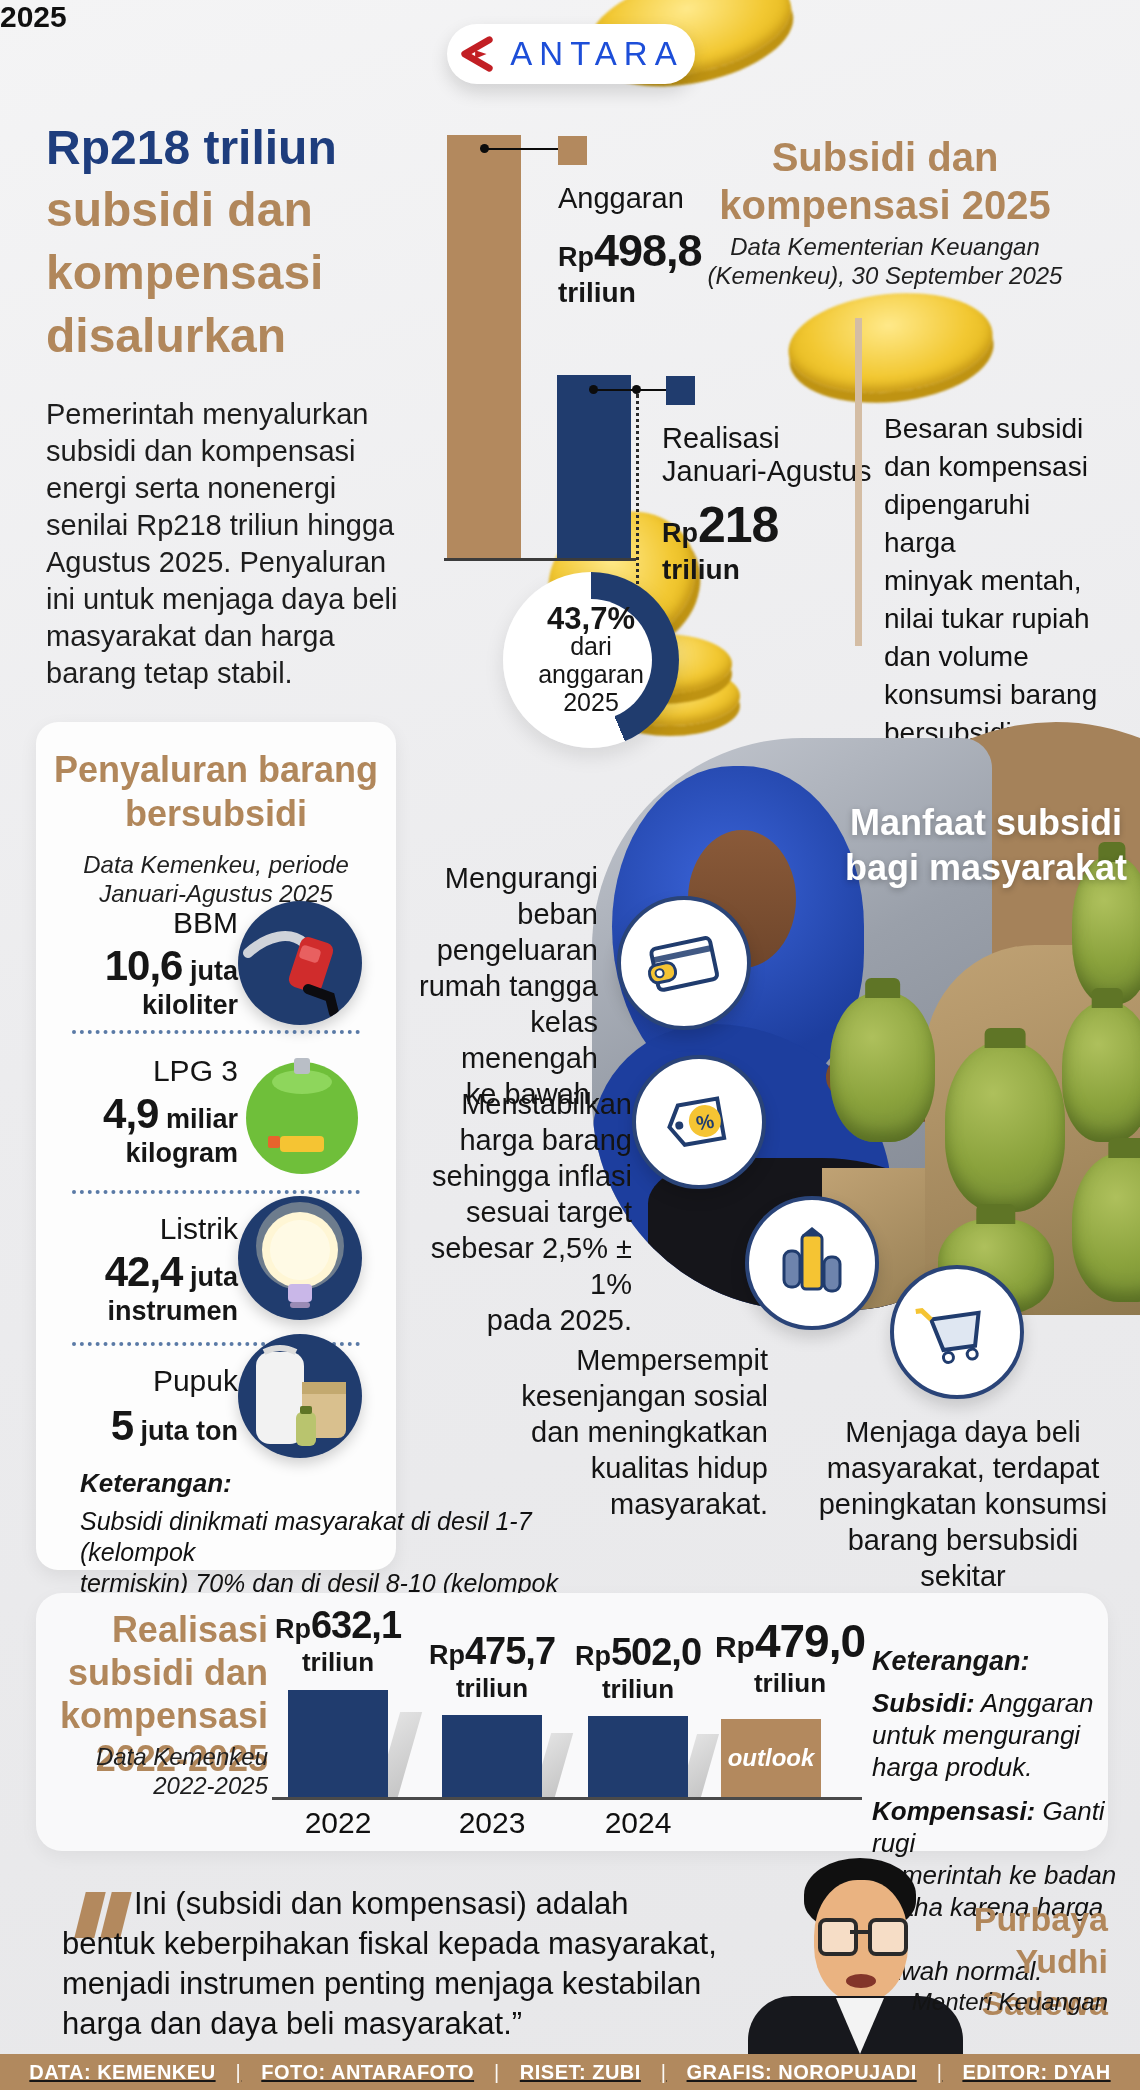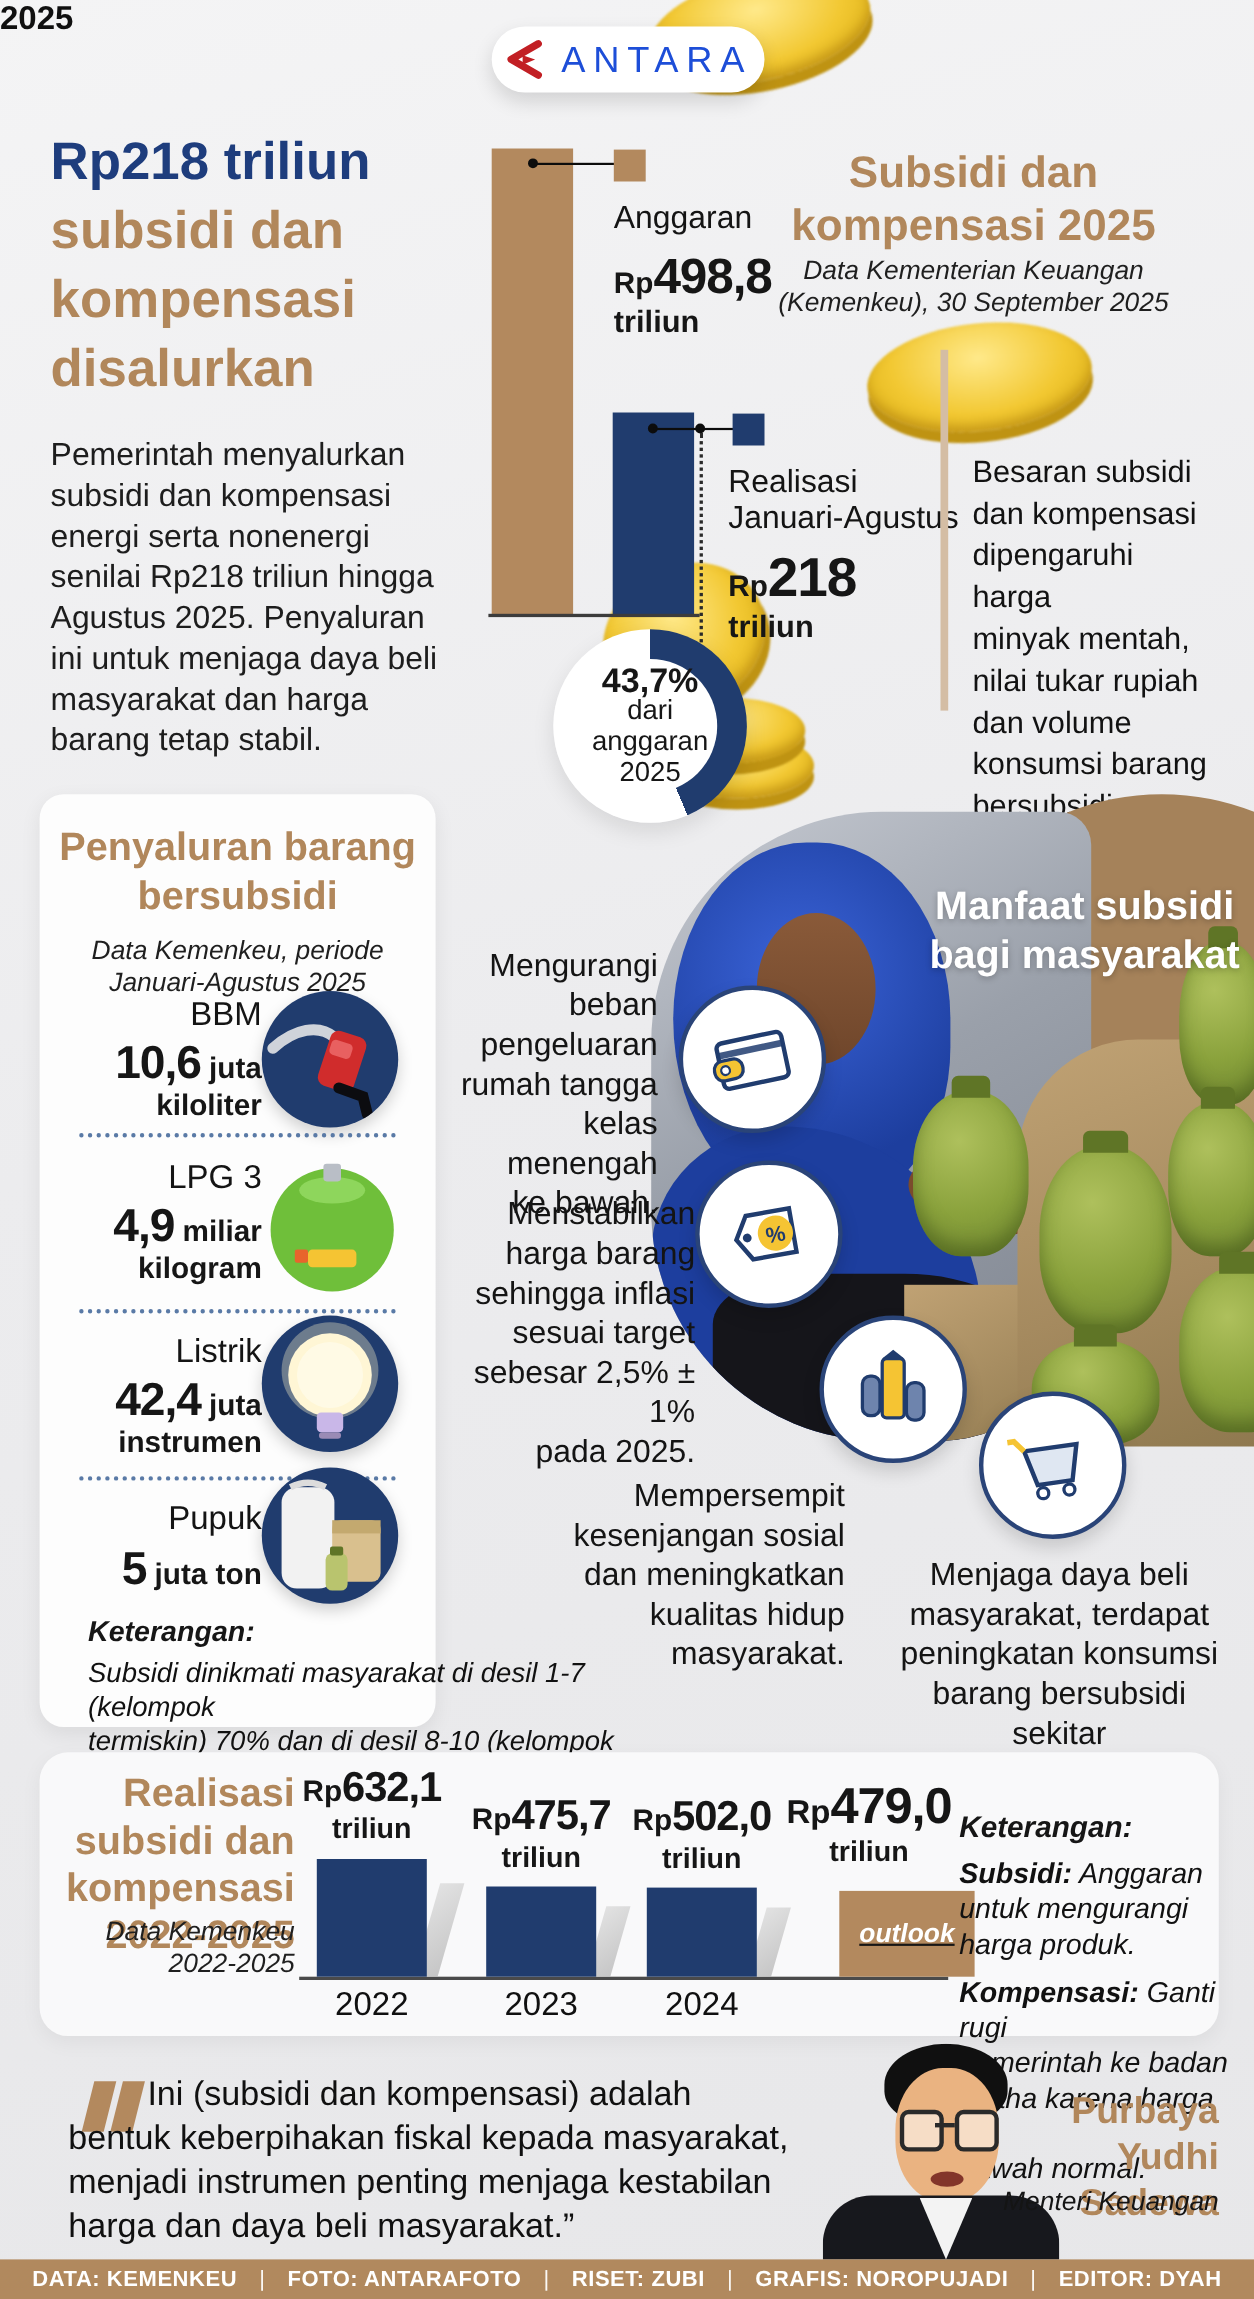--- a/index.html
+++ b/index.html
@@ -87,21 +87,21 @@
   .ket2 .term{font-weight:bold;}
 
   
   .qtext{font-size:31px;line-height:40px;color:#101010;text-indent:72px;}
   .qbar{position:absolute;width:20px;height:46px;background:var(--tan2);transform:skewX(-14deg);}
   .author{font-size:34px;line-height:42px;font-weight:bold;color:var(--tan);}
   .role{font-size:24px;color:#141414;font-style:italic;}
 
   
   .footer{position:absolute;left:0;top:2054px;width:1140px;height:36px;background:#b1895e;
-          display:flex;align-items:center;justify-content:center;gap:20px;}
+          display:flex;align-items:center;justify-content:center;gap:20px;text-decoration:underline;}
   .footer span{color:#fff;font-size:20px;font-weight:bold;letter-spacing:.5px;}
   .footer .pipe{font-weight:400;opacity:.95;}
 
   
   .blobA{overflow:hidden;border-radius:210px 30px 140px 210px;
          background:linear-gradient(150deg,#c6cad2 0%,#9aa0aa 45%,#7d838e 100%);}
   .blobB{overflow:hidden;border-radius:110px 0 0 30px;background:linear-gradient(160deg,#c0a274 0%,#a58a5f 60%,#8f794f 100%);}
   .man{overflow:hidden;}
 </style>
 </head>
@@ -384,21 +384,21 @@
     <div class="bar-unit">triliun</div>
   </div>
   <div class="curl" style="left:688px;top:1734px;height:63px;"></div>
   <div class="bbar" style="left:588px;top:1716px;width:100px;height:81px;"></div>
   <div class="year center abs" style="left:588px;top:1806px;width:100px;">2024</div>
 
   <div class="center abs" style="left:712px;top:1614px;width:156px;">
     <div><span class="bar-rp" style="font-size:30px;">Rp</span><span class="bar-val" style="font-size:46px;">479,0</span></div>
     <div class="bar-unit">triliun</div>
   </div>
-  <div class="bbar" style="left:763px;top:1719px;width:123px;height:78px;background:var(--tan2);display:flex;align-items:center;justify-content:center;text-decoration:underline;">
+  <div class="bbar" style="left:721px;top:1719px;width:100px;height:78px;background:var(--tan2);display:flex;align-items:center;justify-content:center;">
     <span class="outlook">outlook</span>
   </div>
   <div class="year center abs" style="font-weight:bold;">2025</div>
 
   <div class="abs" style="left:872px;top:1646px;width:252px;">
     <div class="ket-t" style="font-size:27px;">Keterangan:</div>
     <div class="ket2 pre" style="margin-top:10px;"><span class="term">Subsidi:</span><span> Anggaran
 untuk mengurangi
 harga produk.</span></div>
     <div class="ket2 pre" style="margin-top:12px;"><span class="term">Kompensasi:</span><span> Ganti rugi

